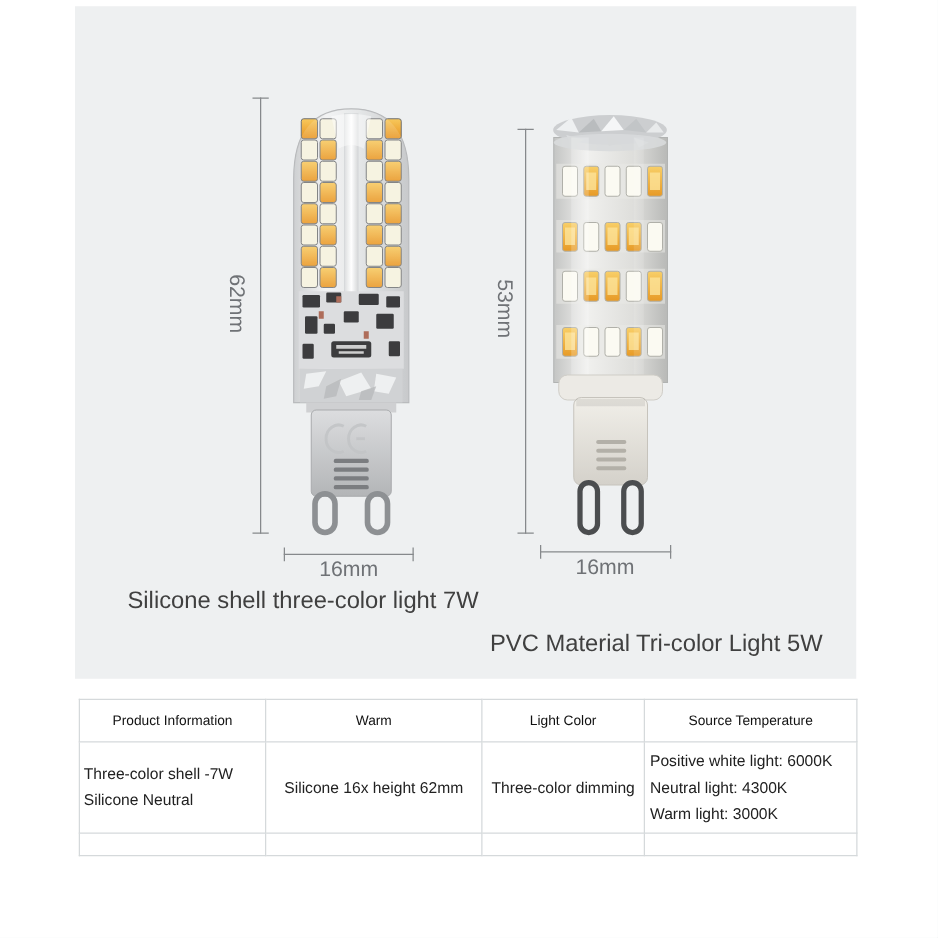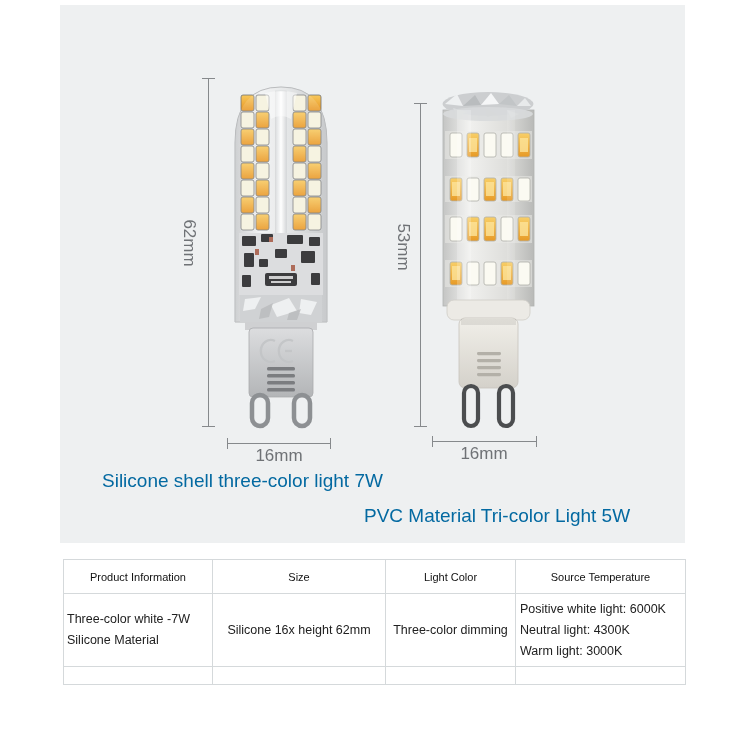--- a/index.html
+++ b/index.html
@@ -18,21 +18,21 @@
   .vdim .vline { position:absolute; left:6px; top:0; bottom:0; width:1px; background:#86898c; }
   .vdim .cap { position:absolute; left:0; width:13px; height:1px; background:#86898c; }
   .vdim .cap.top { top:0; } .vdim .cap.bot { bottom:0; }
   
   .hdim { position:absolute; height:11px; }
   .hdim .hline { position:absolute; top:5px; left:0; right:0; height:1px; background:#86898c; }
   .hdim .tick { position:absolute; top:0; width:1px; height:11px; background:#86898c; }
   .hdim .tick.l { left:0; } .hdim .tick.r { right:0; }
   .dim-label { position:absolute; color:#6f7276; font-size:17px; text-align:center; }
   .dim-label.rot { transform:rotate(90deg); }
-  .caption { position:absolute; color:#0369a1; font-size:19px; white-space:nowrap; }
+  .caption { position:absolute; color:#404040; font-size:19px; white-space:nowrap; }
   
   .spec-table {
     position:absolute; left:63px; top:559px; width:622px;
     border-collapse:collapse; table-layout:fixed;
     color:#212121; font-size:12.5px;
   }
   .spec-table td, .spec-table th { border:1px solid #d5d9db; vertical-align:middle; }
   .spec-table th { font-size:11px; font-weight:normal; color:#111; height:33px; text-align:center; padding:0 2px; }
   .spec-table td.c-product { text-align:left; padding:2px 2px 2px 3px; }
   .spec-table td.c-size, .spec-table td.c-source { text-align:center; padding:2px 1px; }
@@ -283,41 +283,41 @@
     </svg>
 
     <div class="hdim" style="left:372px; top:431px; width:105px;">
       <span class="tick l"></span>
         <span class="hline"></span>
         <span class="tick r"></span>
     </div>
     <div class="dim-label" style="left:384px; top:439px; width:80px;">16mm</div>
 
     <div class="caption" style="left:42px; top:465px;">Silicone shell three-color light 7W</div>
-    <div class="caption" style="left:304px; top:500px;">PVC Material Tri-color Light 5W</div>
+    <div class="caption" style="left:332px; top:500px;">PVC Material Tri-color Light 5W</div>
   </section>
 
   <table class="spec-table">
     <colgroup>
         <col style="width:149px">
         <col style="width:173px">
         <col style="width:130px">
         <col style="width:170px">
       </colgroup>
     <tbody>
         <tr>
       <th>Product Information</th>
-      <th>Size</th>
+      <th>Warm</th>
       <th>Light Color</th>
       <th>Source Temperature</th>
     </tr>
     <tr class="r-data2">
       <td class="c-product">
-        <div class="cell-line">Three-color white -7W</div>
-        <div class="cell-line">Silicone Material</div>
+        <div class="cell-line">Three-color shell -7W</div>
+        <div class="cell-line">Silicone Neutral</div>
       </td>
       <td class="c-size">Silicone 16x height 62mm</td>
       <td class="c-source">Three-color dimming</td>
       <td class="c-temp">
         <div class="cell-line">Positive white light: 6000K</div>
         <div class="cell-line">Neutral light: 4300K</div>
         <div class="cell-line">Warm light: 3000K</div>
       </td>
     </tr>
     <tr class="r-cut">

